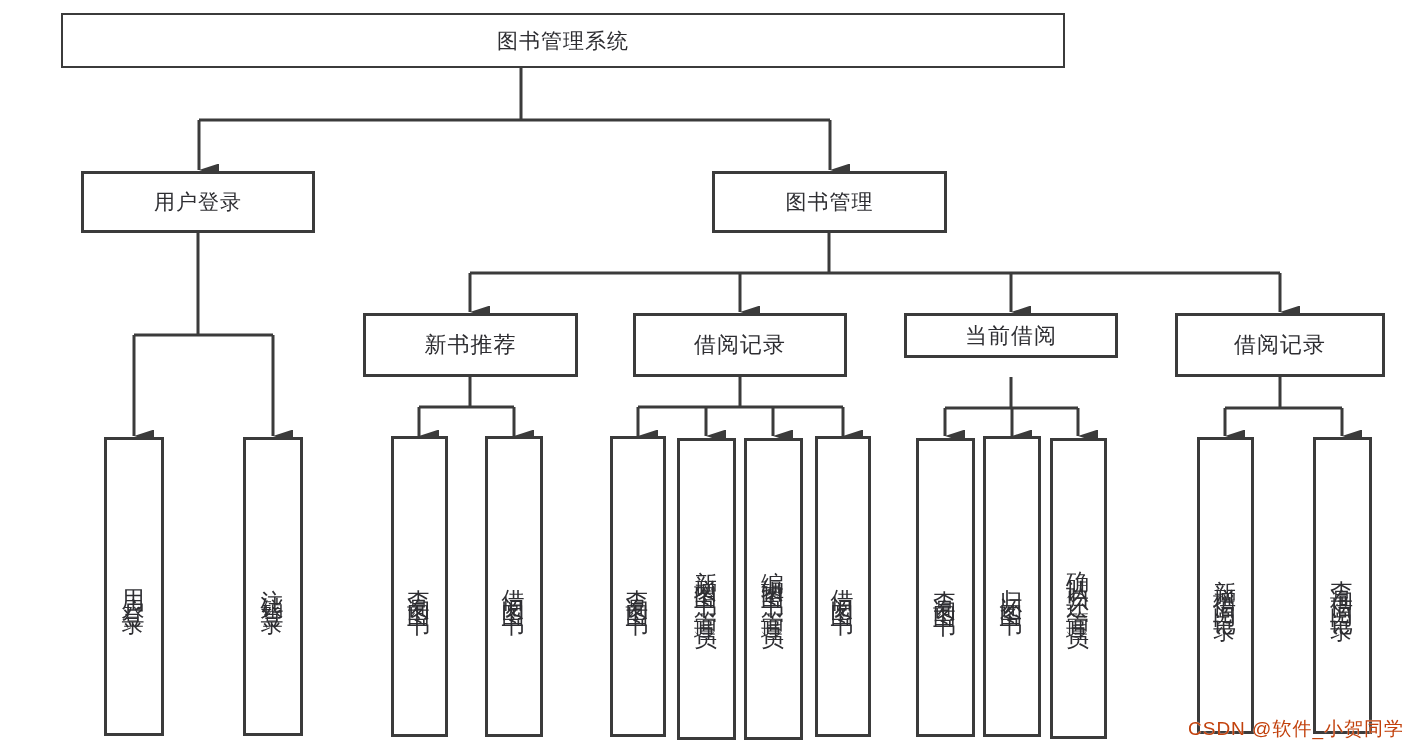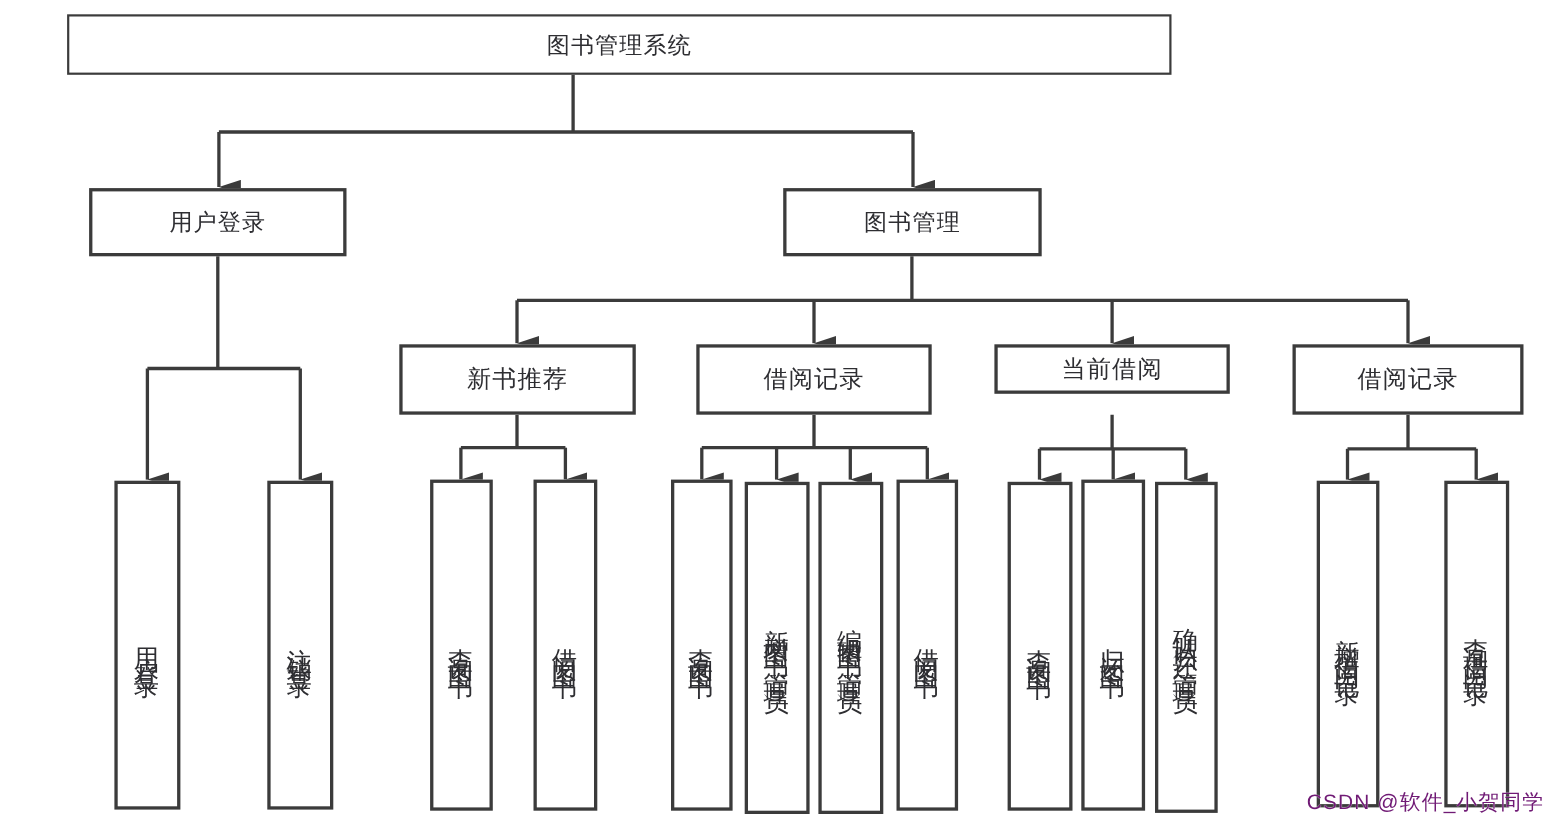--- a/index.html
+++ b/index.html
@@ -40,21 +40,21 @@
     font-size: 23px;
     letter-spacing: 8px;
     white-space: nowrap;
   }
   .watermark {
     position: absolute;
     left: 1188px;
     top: 716px;
     font-size: 19px;
     letter-spacing: 1px;
-    color: #701a75;
+    color: #c2410c;
     text-shadow: 0 0 1px #ffffff;
     white-space: nowrap;
     z-index: 5;
   }
 </style>
 </head>
 <body>
 
 <div id="canvas">
 

